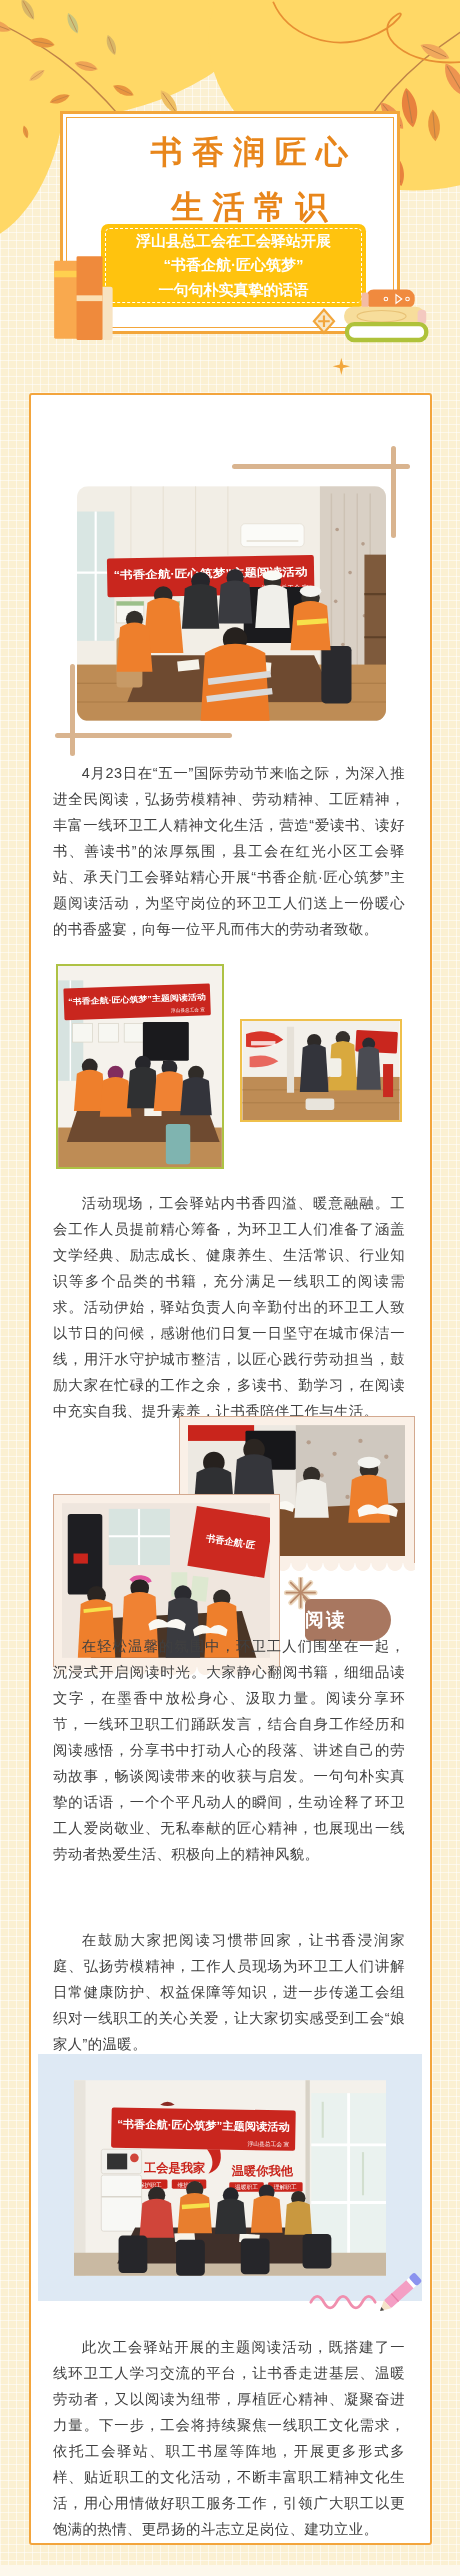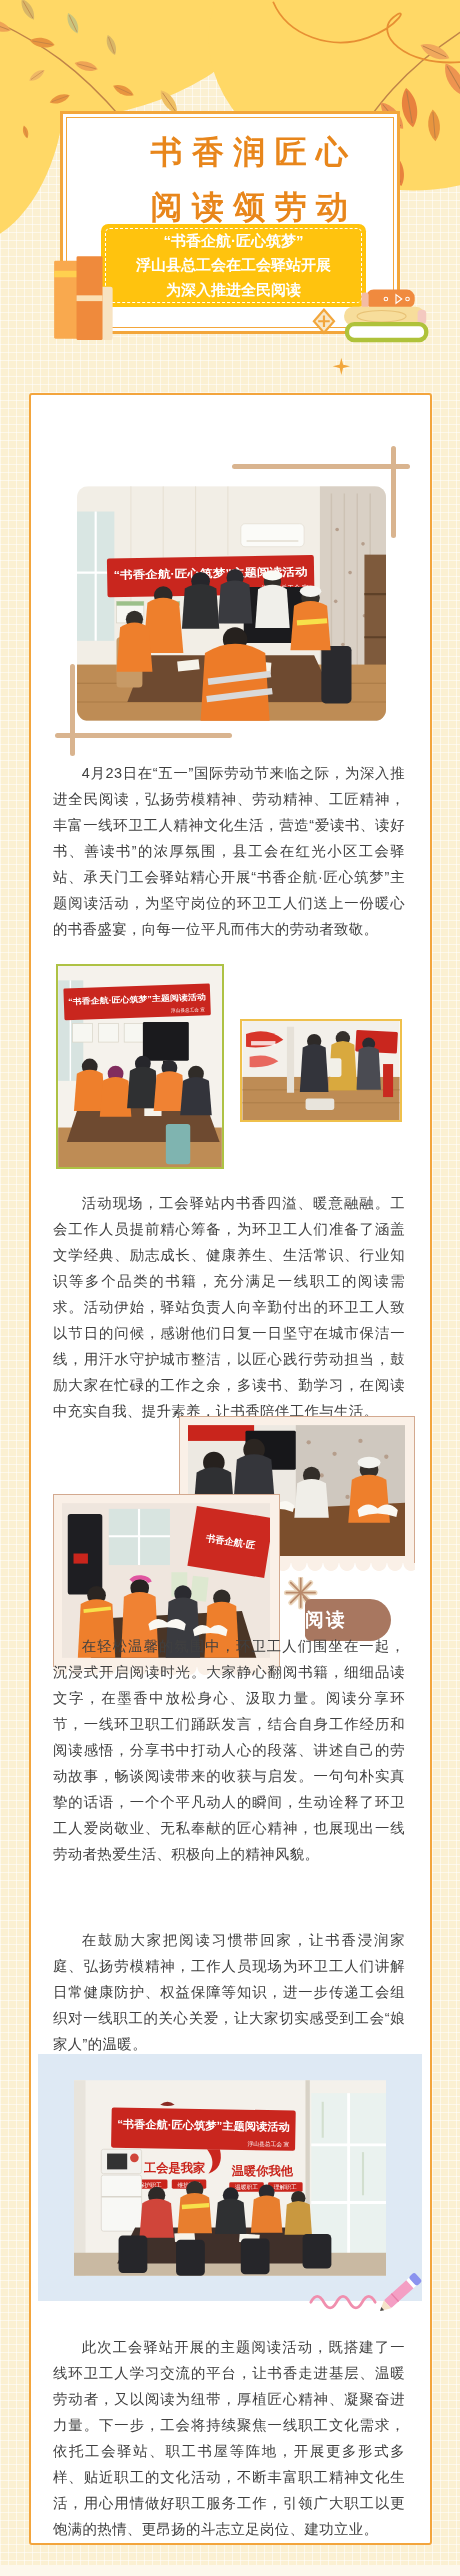--- a/index.html
+++ b/index.html
@@ -96,29 +96,29 @@
       <use href="#leaf" transform="translate(546,212) rotate(165) scale(1.3)" fill="#E8823E"></use>
       <use href="#leaf" transform="translate(482,232) rotate(145)" fill="#EE9450"></use>
       <use href="#leaf" transform="translate(246,157) rotate(-35) scale(1.05)" fill="#EFBF63"></use>
       <use href="#leaf" transform="translate(38,192) rotate(-15) scale(.5)" fill="#E8953F"></use>
       <use href="#leaf" transform="translate(103,264) rotate(-30) scale(.65)" fill="#EFA455"></use>
     </svg>
 
     <div class="title-box">
       <div class="title-text">
         <div class="title-line1">书香润匠心</div>
-        <div class="title-line2">阅读颂劳动</div>
+        <div class="title-line2">生活常识</div>
       </div>
     </div>
 
     <div class="subtitle-box">
       <div class="subtitle-inner">
+        <span>浮山县总工会在工会驿站开展</span>
         <span>“书香企航·匠心筑梦”</span>
-        <span>浮山县总工会在工会驿站开展</span>
-        <span>为深入推进全民阅读</span>
+        <span>一句句朴实真挚的话语</span>
       </div>
     </div>
 
     <svg class="deco" style="left:49px;top:252px;" width="76" height="91" viewBox="0 0 105 126">
       <rect x="52" y="48" width="36" height="74" rx="3" fill="#F7E3C2"></rect>
       <rect x="60" y="30" width="7" height="26" rx="3" fill="#F48FB9"></rect>
       <circle cx="57" cy="52" r="4" fill="#F06CA8"></circle>
       <rect x="7" y="12" width="33" height="108" rx="2" fill="#F9A94E"></rect>
       <rect x="7" y="26" width="33" height="9" fill="#FFD04F"></rect>
       <rect x="38" y="6" width="36" height="116" rx="2" fill="#EF8A3C"></rect>

